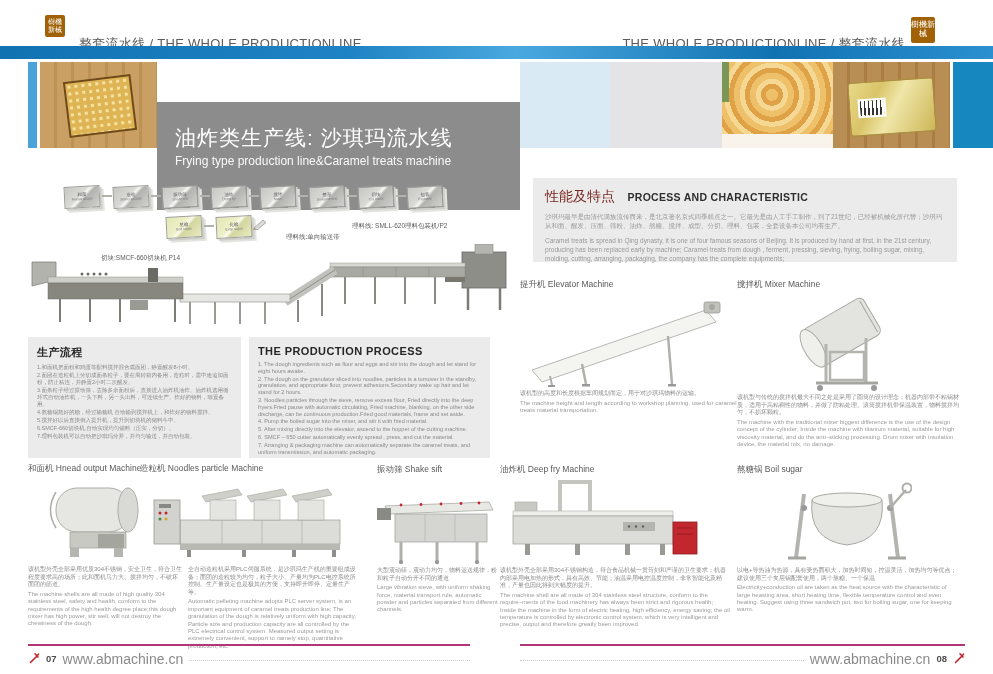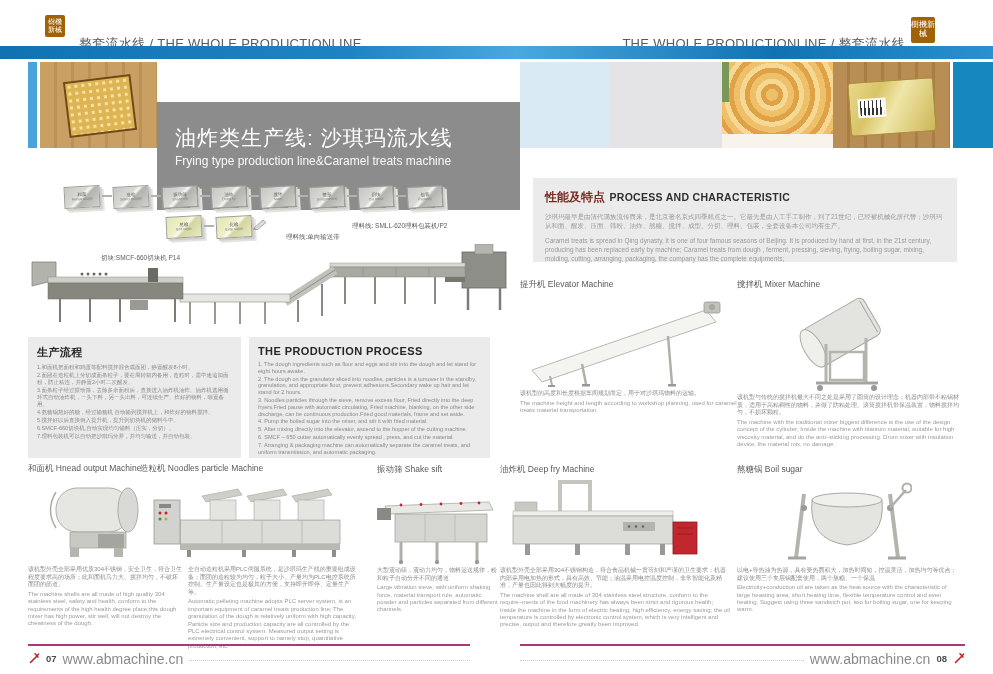--- a/index.html
+++ b/index.html
@@ -30,21 +30,21 @@
   .fdash{width:10px;height:2px;background:#b3b3ae;}
 
   .diag-label{font-size:6.5px;color:#5c5c5c;white-space:nowrap;}
 
   
   .graybox{background:#ebebeb;box-sizing:border-box;padding:8px 9px;}
   .graybox h3{margin:0 0 4px 0;font-size:11px;color:#262626;letter-spacing:.4px;}
   .cnitems p{margin:0 0 1px 0;font-size:5.5px;line-height:7px;color:#8a8a8a;}
   .enitems p{margin:0 0 1px 0;font-size:5.6px;line-height:6.8px;color:#8a8a8a;}
 
-  .char-title-cn{color:#7a2a24;font-weight:bold;font-size:12px;}
+  .char-title-cn{color:#7a2a24;font-weight:normal;font-size:14px;margin-right:8px;}
   .char-title-en{color:#2e2e2e;font-weight:bold;font-size:10.5px;letter-spacing:.3px;}
   .char-body{font-size:6.5px;line-height:9px;color:#999;margin:6px 0 0 0;}
 
   
   .mcap{font-size:8.5px;color:#595959;white-space:nowrap;}
   .mdesc-cn{font-size:6px;line-height:7.6px;color:#8c8c8c;margin:0 0 2px 0;}
   .mdesc-en{font-size:6px;line-height:7.4px;color:#9b9b9b;margin:0;}
 
   
   .footline{height:2px;background:#b13579;}

